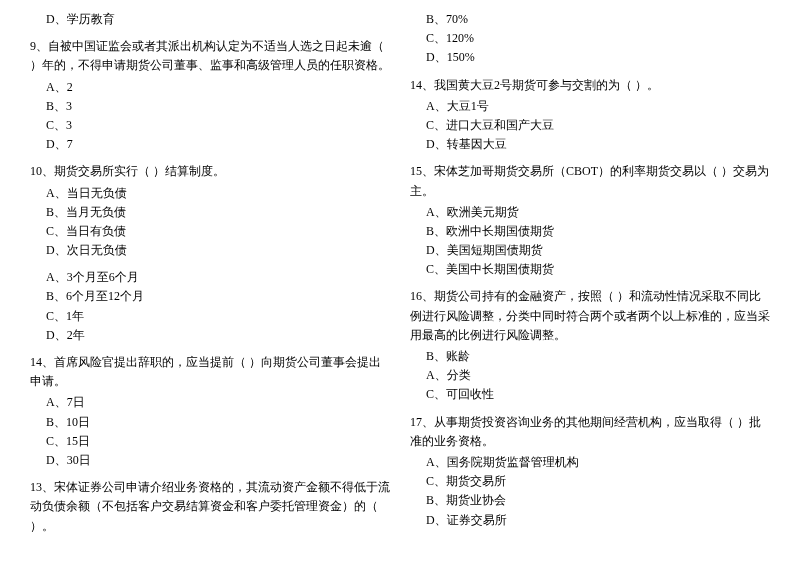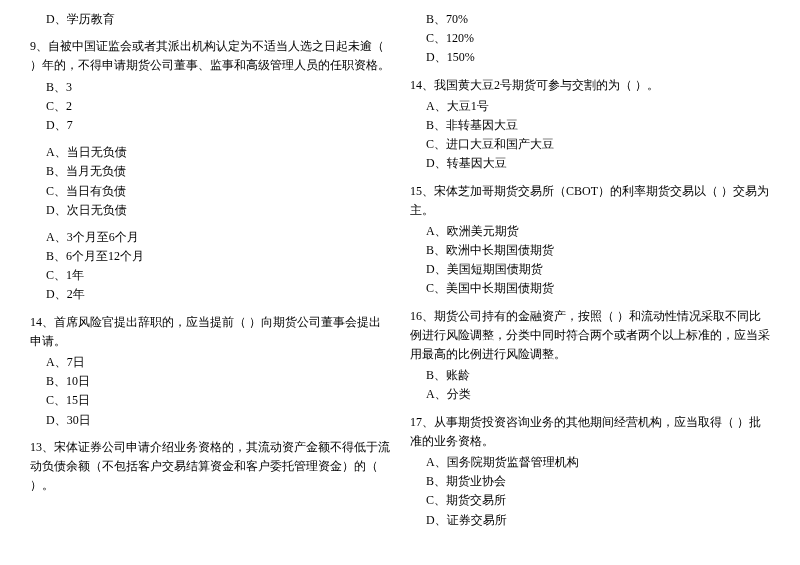--- a/index.html
+++ b/index.html
@@ -42,26 +42,28 @@
 <div class="page-content">
 
   <div class="column">
 
     <div class="question-block">
       <div class="option">D、学历教育</div>
     </div>
 
     <div class="question-block">
       <div class="question-text">9、自被中国证监会或者其派出机构认定为不适当人选之日起未逾（    ）年的，不得申请期货公司董事、监事和高级管理人员的任职资格。</div>
+      <div class="option">A、2</div>
       <div class="option">B、3</div>
-      <div class="option">C、2</div>
+      <div class="option">C、3</div>
       <div class="option">D、7</div>
     </div>
 
     <div class="question-block">
+      <div class="question-text">10、期货交易所实行（    ）结算制度。</div>
       <div class="option">A、当日无负债</div>
       <div class="option">B、当月无负债</div>
       <div class="option">C、当日有负债</div>
       <div class="option">D、次日无负债</div>
     </div>
 
     <div class="question-block">
       <div class="option">A、3个月至6个月</div>
       <div class="option">B、6个月至12个月</div>
       <div class="option">C、1年</div>
@@ -87,41 +89,41 @@
 
     <div class="question-block">
       <div class="option">B、70%</div>
       <div class="option">C、120%</div>
       <div class="option">D、150%</div>
     </div>
 
     <div class="question-block">
       <div class="question-text">14、我国黄大豆2号期货可参与交割的为（    ）。</div>
       <div class="option">A、大豆1号</div>
-      <div class="option">B、非转基因大豆</div>
       <div class="option">C、进口大豆和国产大豆</div>
       <div class="option">D、转基因大豆</div>
     </div>
 
     <div class="question-block">
       <div class="question-text">15、宋体芝加哥期货交易所（CBOT）的利率期货交易以（    ）交易为主。</div>
       <div class="option">A、欧洲美元期货</div>
       <div class="option">B、欧洲中长期国债期货</div>
       <div class="option">D、美国短期国债期货</div>
       <div class="option">C、美国中长期国债期货</div>
     </div>
 
     <div class="question-block">
       <div class="question-text">16、期货公司持有的金融资产，按照（    ）和流动性情况采取不同比例进行风险调整，分类中同时符合两个或者两个以上标准的，应当采用最高的比例进行风险调整。</div>
       <div class="option">B、账龄</div>
       <div class="option">A、分类</div>
+      <div class="option">C、可回收性</div>
     </div>
 
     <div class="question-block">
       <div class="question-text">17、从事期货投资咨询业务的其他期间经营机构，应当取得（    ）批准的业务资格。</div>
       <div class="option">A、国务院期货监督管理机构</div>
+      <div class="option">C、期货交易所</div>
       <div class="option">B、期货业协会</div>
-      <div class="option">C、期货交易所</div>
       <div class="option">D、证券交易所</div>
     </div>
 
   </div>
 </div>
 
 </body></html>

